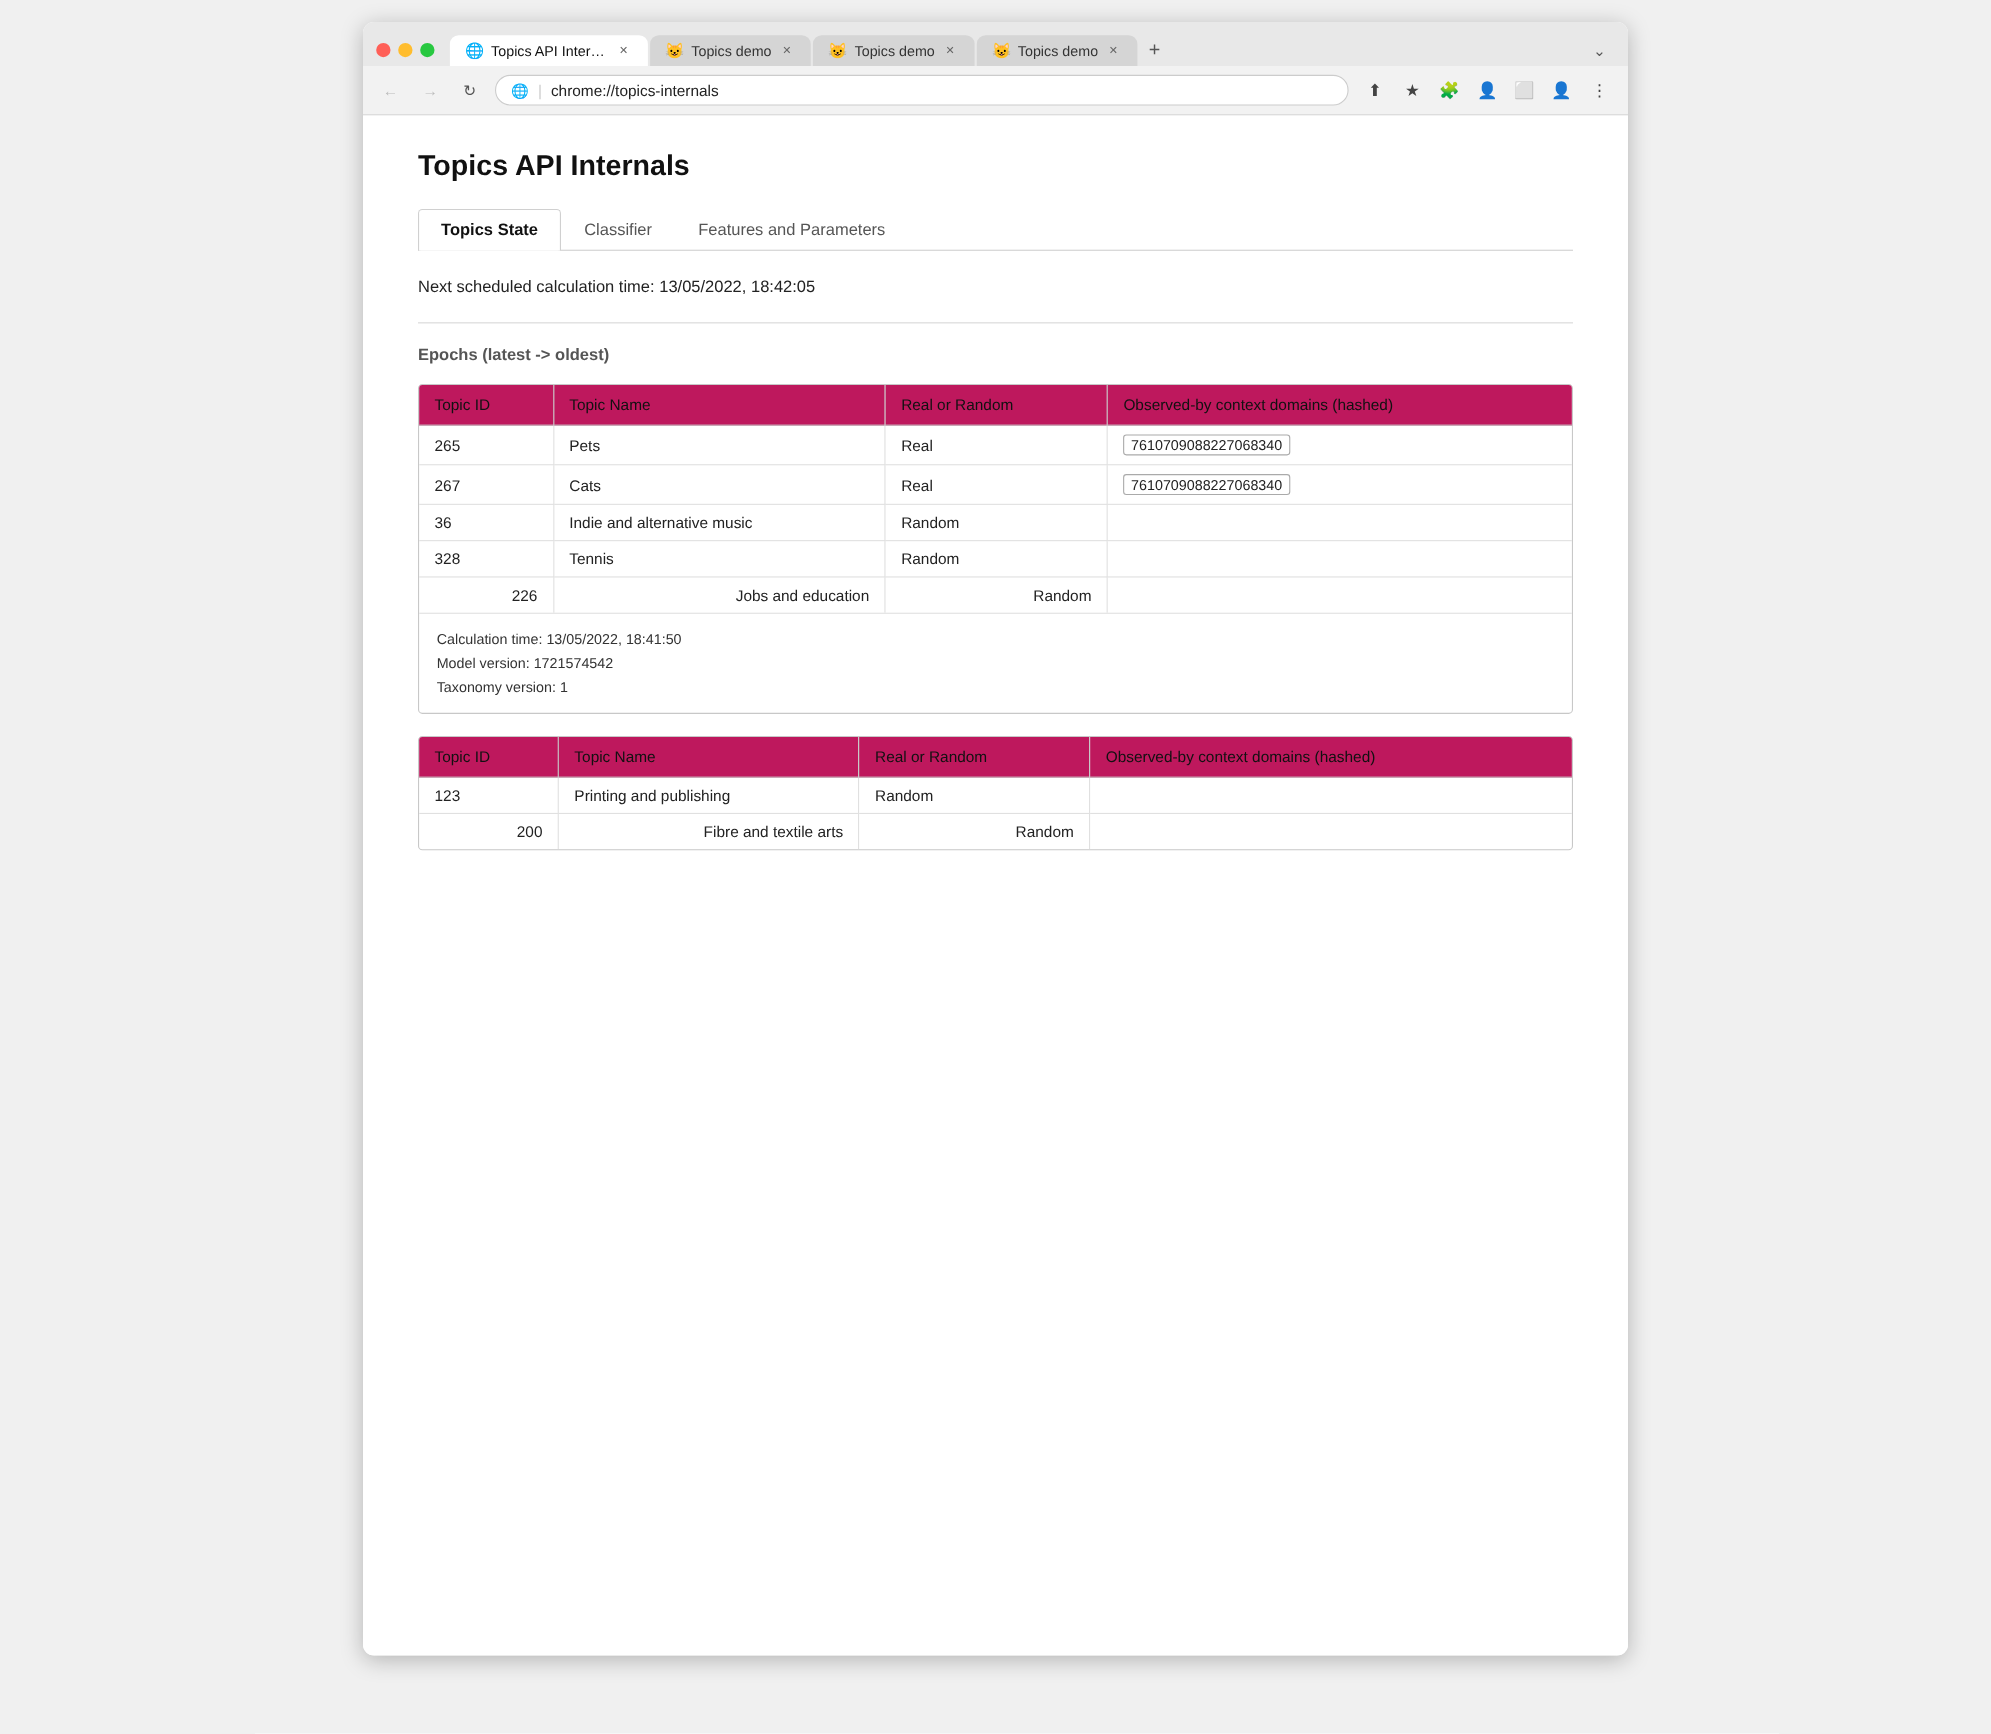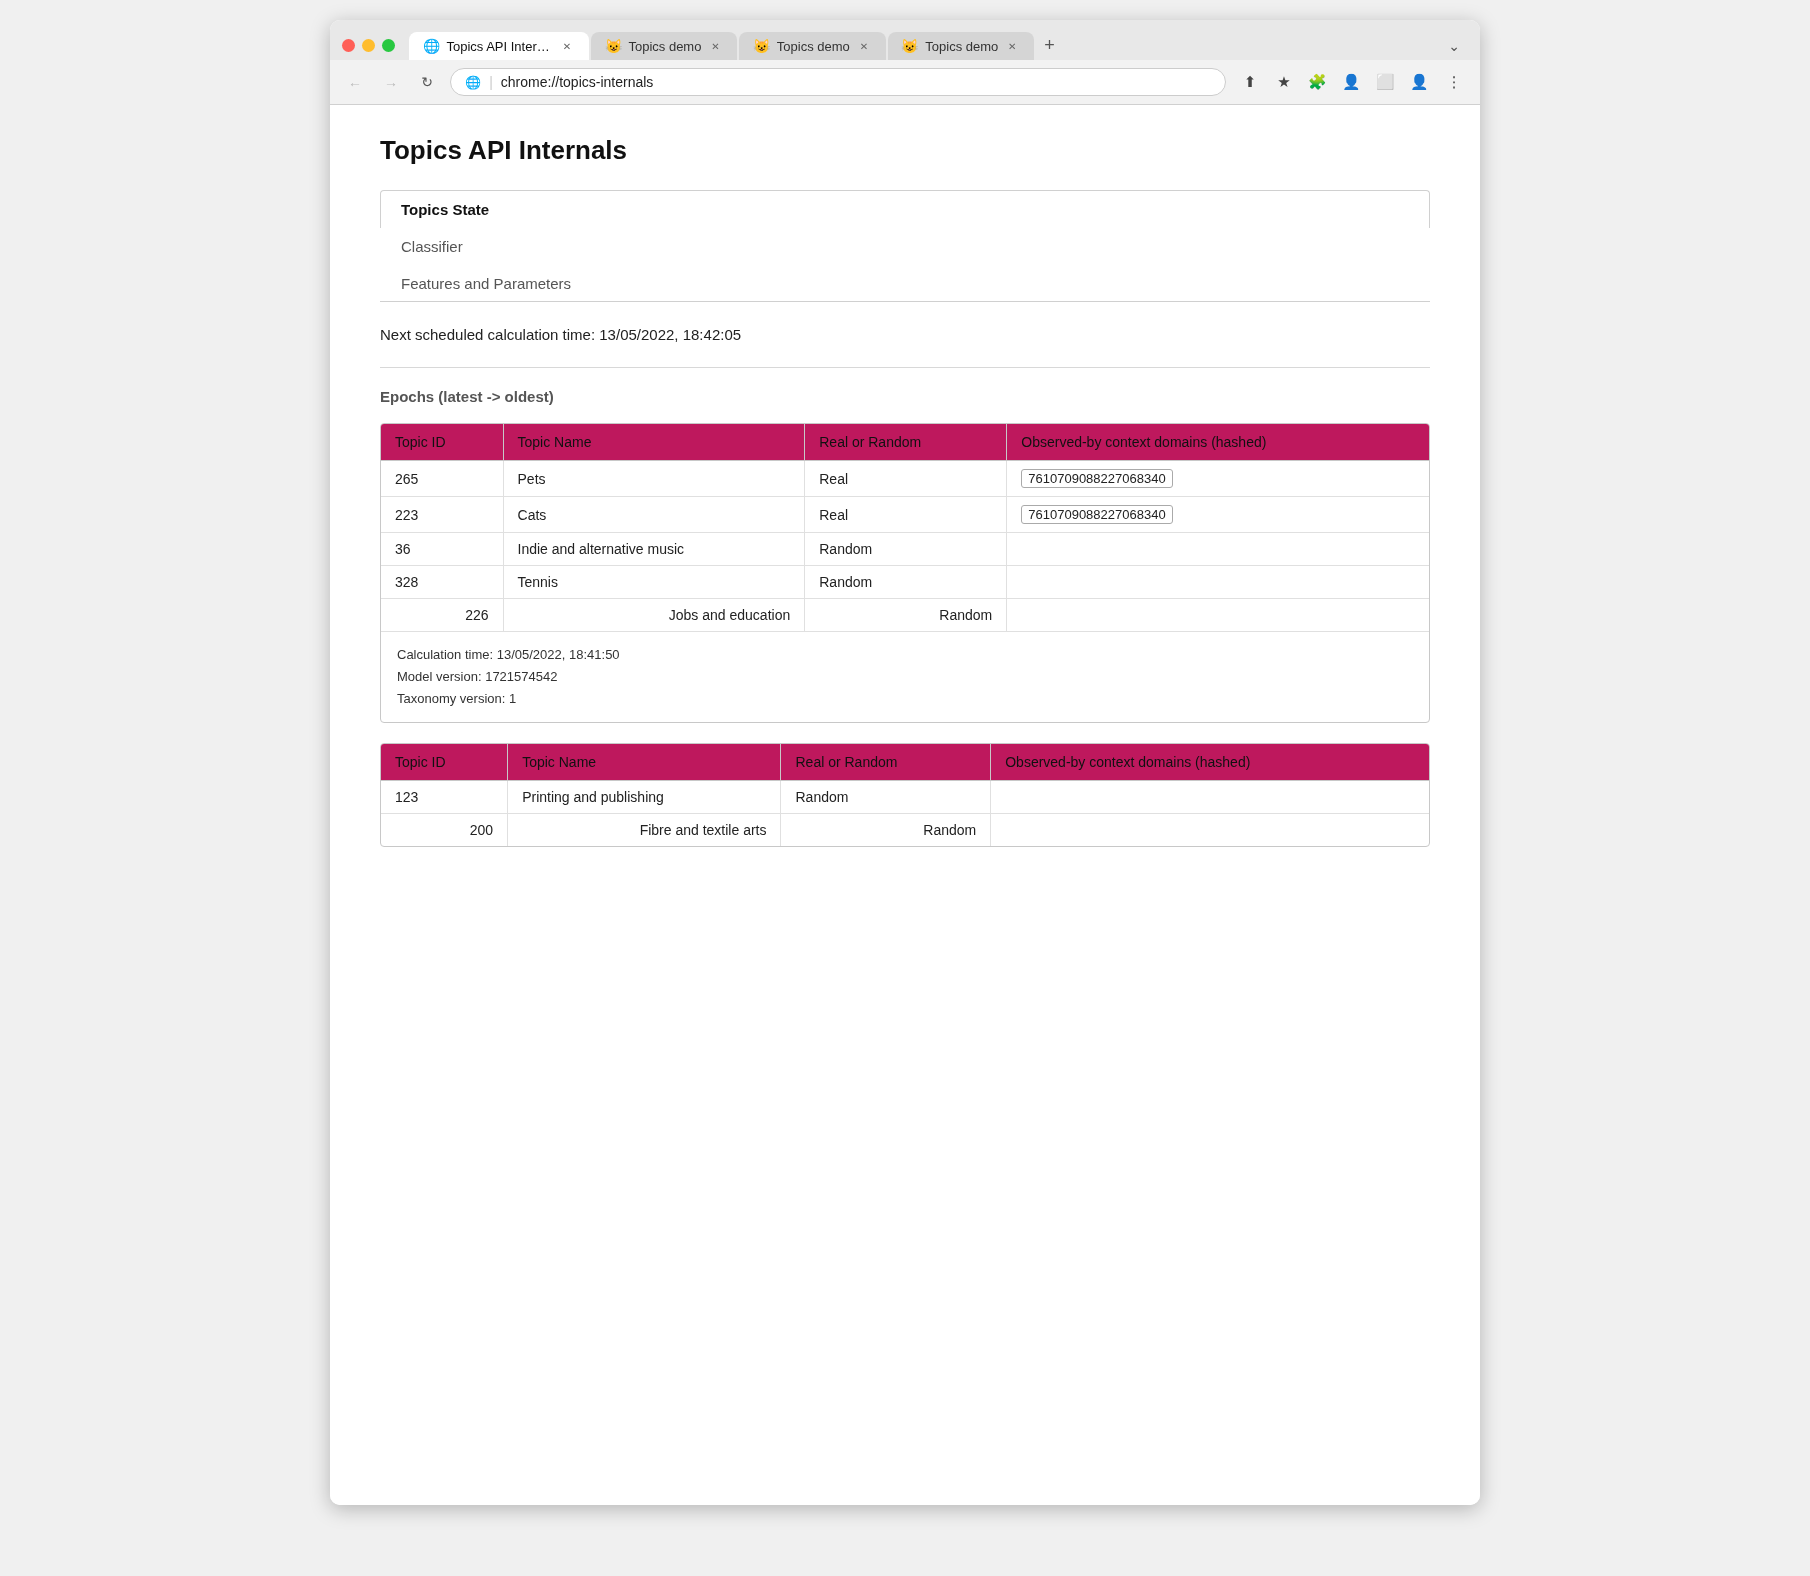--- a/index.html
+++ b/index.html
@@ -192,21 +192,20 @@
       font-weight: 600;
       color: #111;
       margin-bottom: 24px;
     }
 
     
     .tab-nav {
       display: flex;
       border-bottom: 1px solid #d0d0d0;
       margin-bottom: 24px;
-      flex-direction: column;
     }
 
     .tab-nav-item {
       padding: 10px 20px;
       font-size: 15px;
       color: #555;
       cursor: pointer;
       border: 1px solid transparent;
       border-bottom: none;
       margin-bottom: -1px;
@@ -395,21 +394,21 @@
           </tr>
         </thead>
         <tbody id="epoch1-tbody">
         <tr>
               <td>265</td>
               <td>Pets</td>
               <td>Real</td>
               <td><span class="domain-badge">7610709088227068340</span></td>
             </tr>
             <tr>
-              <td>223</td>
+              <td>267</td>
               <td>Cats</td>
               <td>Real</td>
               <td><span class="domain-badge">7610709088227068340</span></td>
             </tr>
             <tr>
               <td>36</td>
               <td>Indie and alternative music</td>
               <td>Random</td>
               <td></td>
             </tr>

